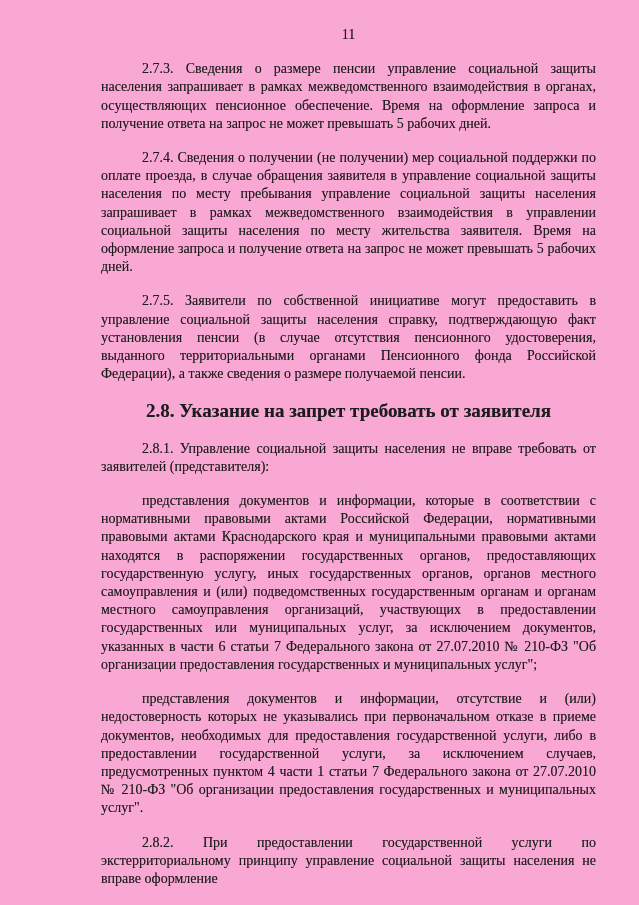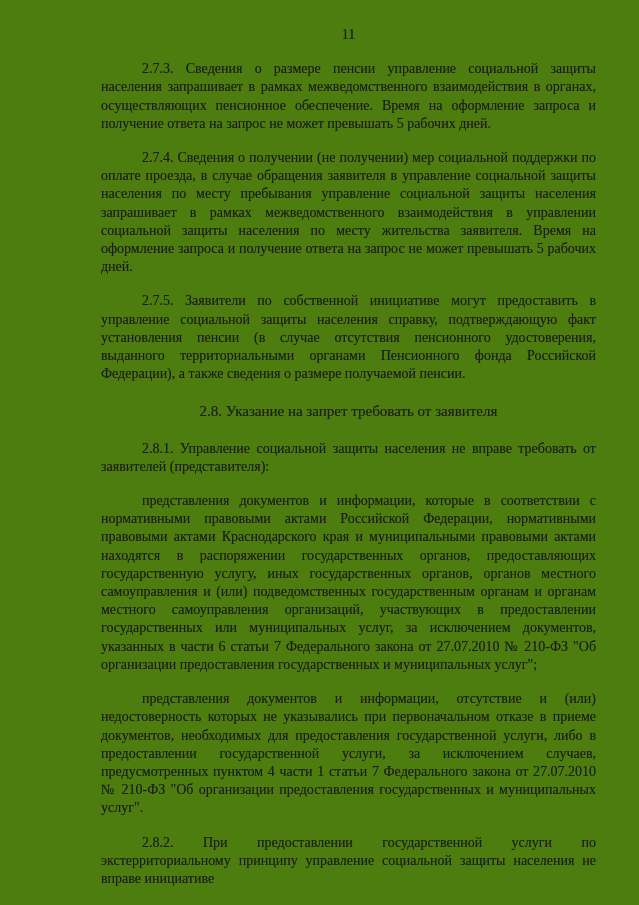--- a/index.html
+++ b/index.html
@@ -5,43 +5,43 @@
   html, body {
     margin: 0;
     padding: 0;
     background: #ffffff;
   }
   .page {
     position: relative;
     width: 639px;
     height: 905px;
     box-sizing: border-box;
-    background: #4d7c0f;
+    background: #f9a8d4;
     color: #1c1c1c;
     padding: 26px 27px 0 85px;
     font-family: "Liberation Serif", "DejaVu Serif", serif;
     font-size: 14px;
     line-height: 18.2px;
     text-shadow: 0 0 0.4px rgba(20,20,20,0.45);
     overflow: hidden;
   }
   .page-number {
     text-align: center;
     margin: 0 0 12px 0;
   }
   p.para {
     margin: 16px;
     text-align: justify;
     text-indent: 41px;
     hyphens: auto;
     -webkit-hyphens: auto;
   }
   .heading {
-    font-size: 15px;
-    font-weight: normal;
+    font-size: 19px;
+    font-weight: bold;
     text-align: center;
     margin: 19px 0 19px 0;
     line-height: 18.2px;
   }
 </style>
 </head>
 <body>
 
 <div class="page">
   <div class="page-number">11</div>
@@ -54,14 +54,14 @@
 
   <div class="heading">2.8. Указание на запрет требовать от заявителя</div>
 
   <p class="para">2.8.1. Управление социальной защиты населения не вправе требовать от заявителей (представителя):</p>
 
 
   <p class="para">представления документов и информации, которые в соответствии с нормативными правовыми актами Российской Федерации, нормативными правовыми актами Краснодарского края и муниципальными правовыми актами находятся в распоряжении государственных органов, предоставляющих государственную услугу, иных государственных органов, органов местного самоуправления и (или) подведомственных государственным органам и органам местного самоуправления организаций, участвующих в предоставлении государственных или муниципальных услуг, за исключением документов, указанных в части 6 статьи 7 Федерального закона от 27.07.2010 № 210-ФЗ "Об организации предоставления государственных и муниципальных услуг";</p>
 
   <p class="para">представления документов и информации, отсутствие и (или) недостоверность которых не указывались при первоначальном отказе в приеме документов, необходимых для предоставления государственной услуги, либо в предоставлении государственной услуги, за исключением случаев, предусмотренных пунктом 4 части 1 статьи 7 Федерального закона от 27.07.2010 № 210-ФЗ "Об организации предоставления государственных и муниципальных услуг".</p>
 
-  <p class="para">2.8.2. При предоставлении государственной услуги по экстерриториальному принципу управление социальной защиты населения не вправе инициативе</p>
+  <p class="para">2.8.2. При предоставлении государственной услуги по экстерриториальному принципу управление социальной защиты населения не вправе оформление</p>
 </div>
 
 </body></html>

